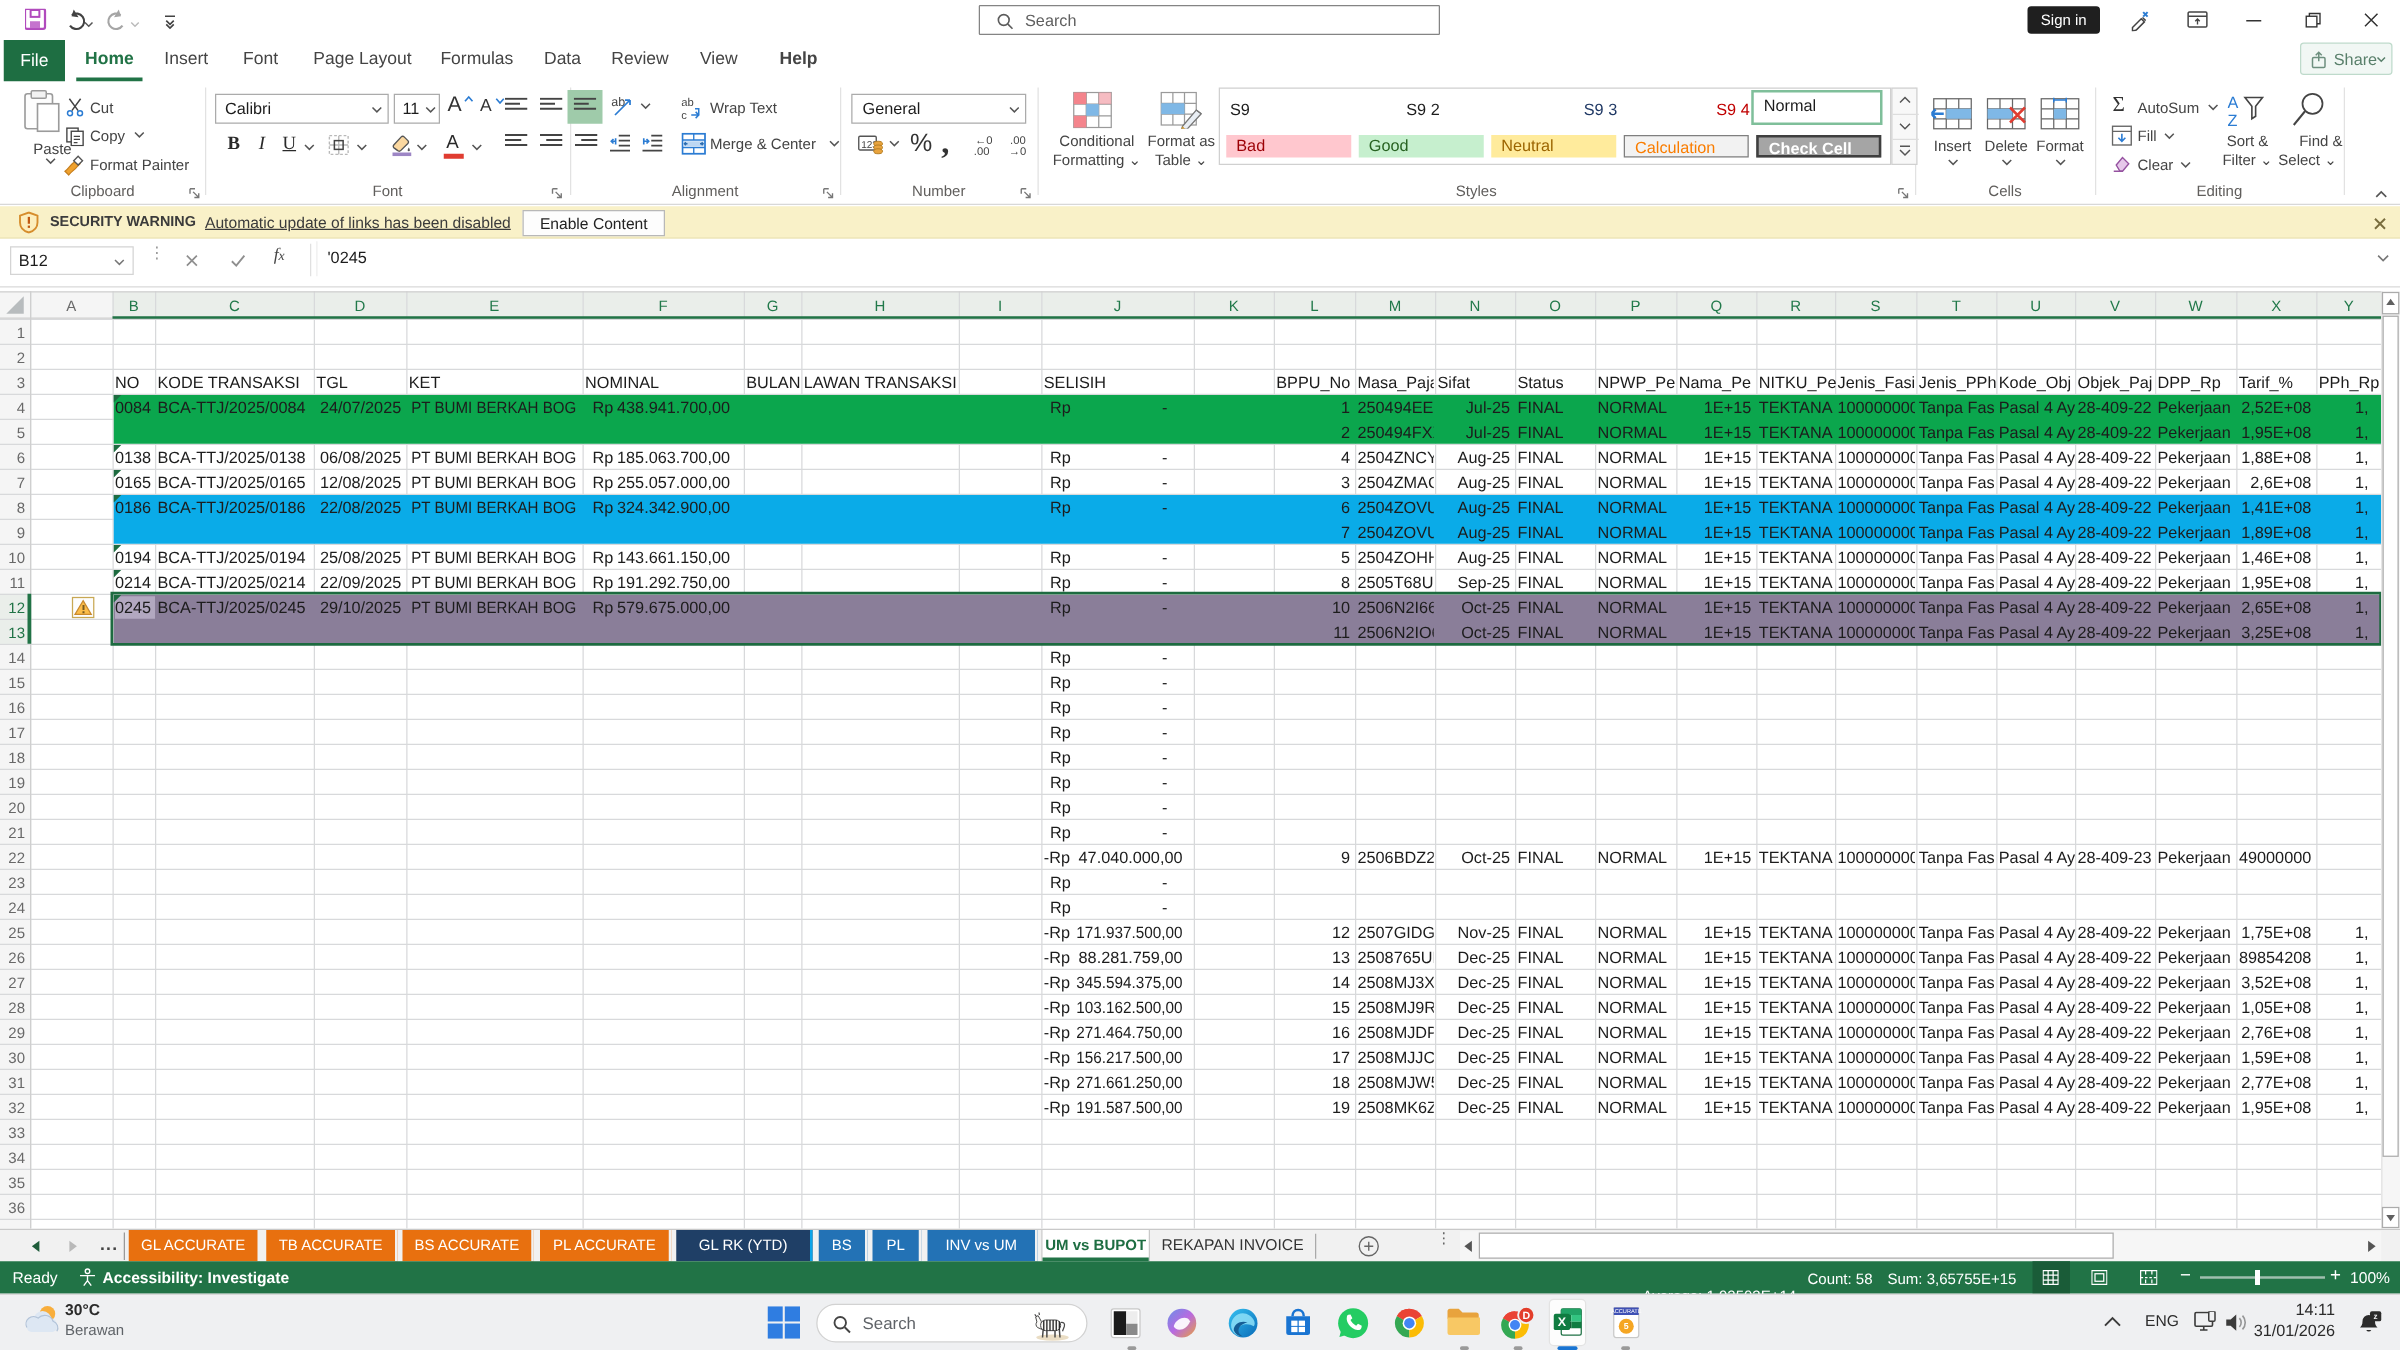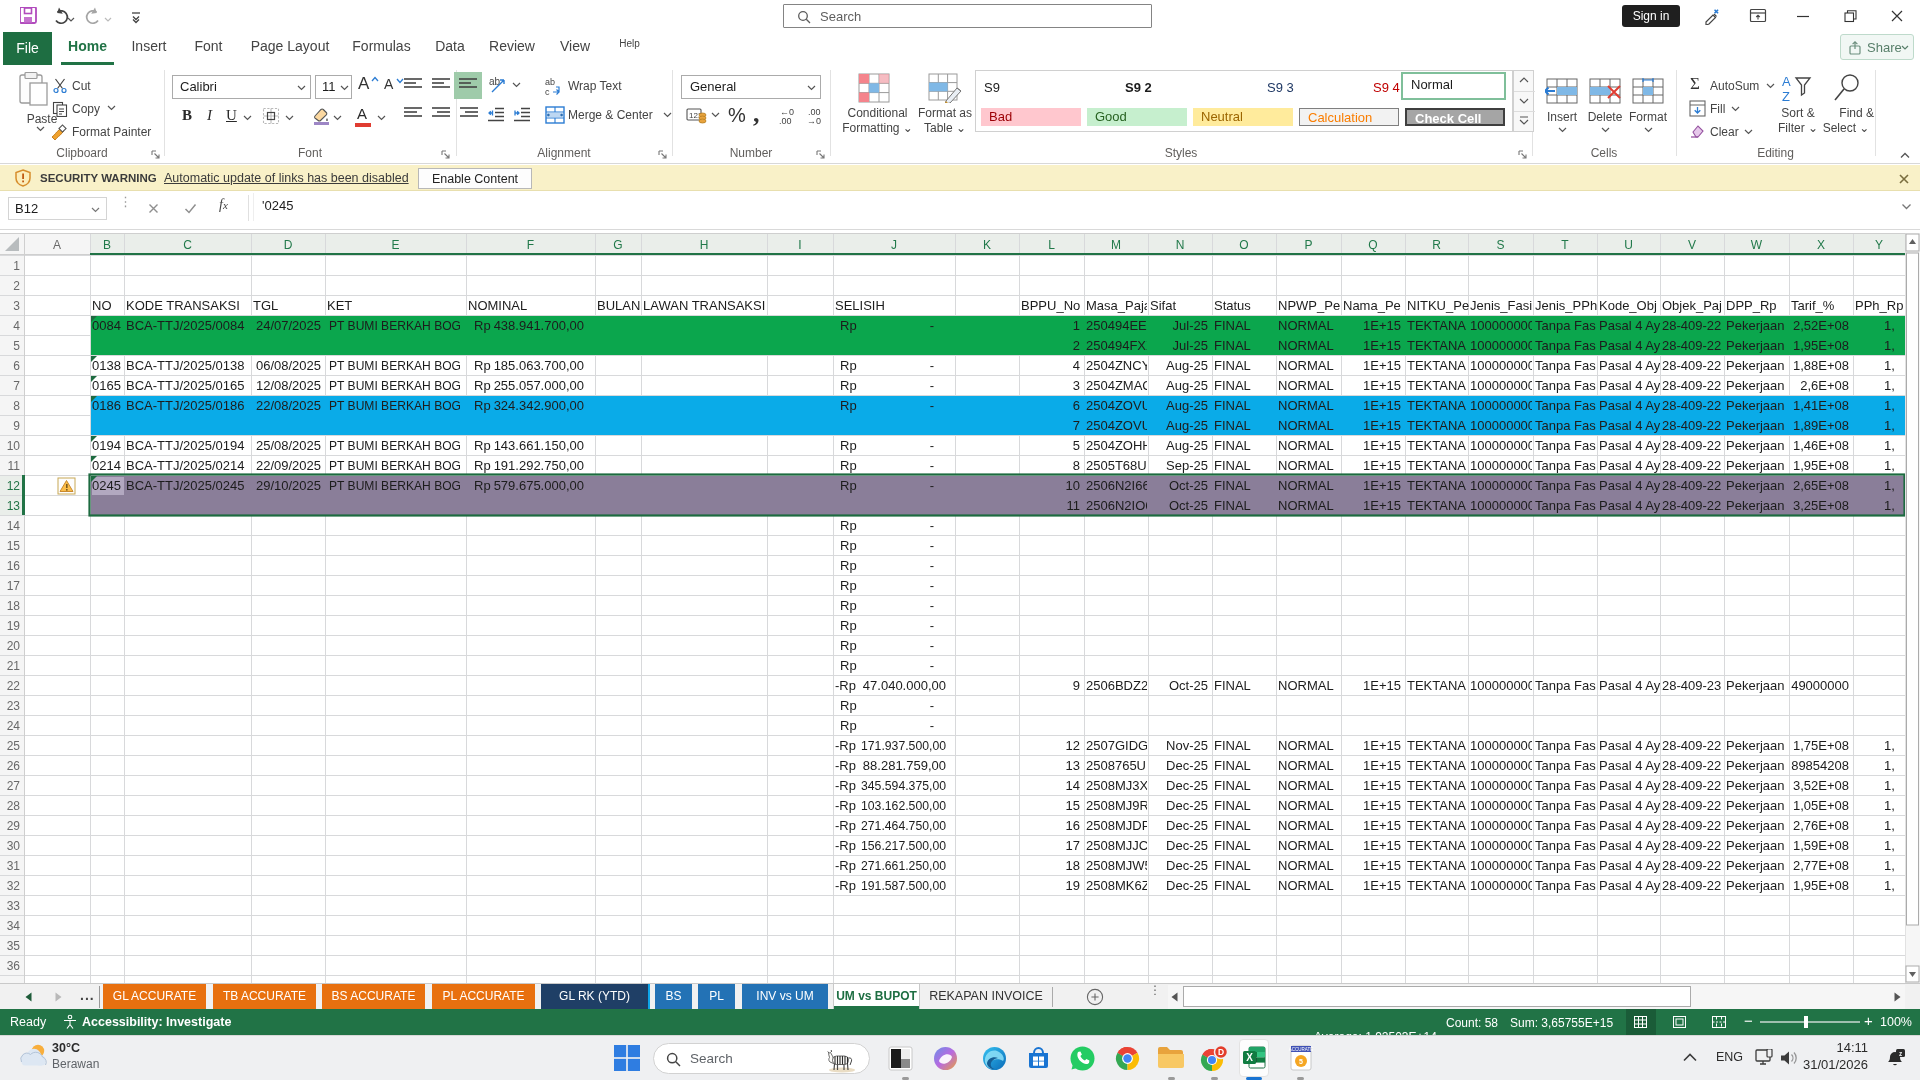--- a/index.html
+++ b/index.html
@@ -69,21 +69,21 @@
  <div class="abs" style="left:3px;top:0;width:49px;height:33px;background:#1e6e42;color:#fff;font-size:14px;text-align:center;line-height:33px">File</div>
  <div class="abs nw" style="left:61px;top:6px;width:53px;text-align:center;font-size:14px;color:#217346;font-weight:bold">Home</div>
       <div class="abs" style="left:61px;top:30px;width:53px;height:3px;background:#217346"></div>
  <div class="abs nw" style="left:123px;top:6px;width:52px;text-align:center;font-size:14px;color:#444444;font-weight:normal">Insert</div>
  <div class="abs nw" style="left:183px;top:6px;width:51px;text-align:center;font-size:14px;color:#444444;font-weight:normal">Font</div>
  <div class="abs nw" style="left:249px;top:6px;width:82px;text-align:center;font-size:14px;color:#444444;font-weight:normal">Page Layout</div>
  <div class="abs nw" style="left:347px;top:6px;width:69px;text-align:center;font-size:14px;color:#444444;font-weight:normal">Formulas</div>
  <div class="abs nw" style="left:425px;top:6px;width:50px;text-align:center;font-size:14px;color:#444444;font-weight:normal">Data</div>
  <div class="abs nw" style="left:482px;top:6px;width:60px;text-align:center;font-size:14px;color:#444444;font-weight:normal">Review</div>
  <div class="abs nw" style="left:550px;top:6px;width:50px;text-align:center;font-size:14px;color:#444444;font-weight:normal">View</div>
- <div class="abs nw" style="left:605px;top:6px;width:49px;text-align:center;font-size:10px;color:#444444;font-weight:normal">Help</div>
+ <div class="abs nw" style="left:605px;top:6px;width:49px;text-align:right;font-size:14px;color:#444444;font-weight:bold">Help</div>
  <div class="abs" style="left:1840px;top:2px;width:74px;height:26px;background:#f1f7f4;border:1px solid #bedacb;border-radius:3px">
    <svg class="abs" style="left:7px;top:5px" width="16" height="16" viewBox="0 0 16 16">
           <rect x="2" y="6" width="10" height="8" rx="1" fill="none" stroke="#6d8f7e" stroke-width="1.2"></rect>
           <path d="M7 9 V2 M4.6 4.2 L7 1.8 9.4 4.2" fill="none" stroke="#6d8f7e" stroke-width="1.2"></path>
         </svg>
    <div class="abs" style="left:26px;top:5px;font-size:13px;color:#587f6a">Share</div>
    <svg class="abs" style="left:60px;top:10px" width="8" height="6" viewBox="0 0 8 6">
           <path d="M1 1 l3 3 3-3" fill="none" stroke="#587f6a" stroke-width="1.2"></path>
         </svg>
  </div>
@@ -333,21 +333,21 @@
         </g>
         <rect x="1" y="9.6" width="18.6" height="8.7" fill="#7fb8e6"></rect>
         <path d="M18 28 L29 15 l4 3 L22 30 l-5 1 Z" fill="#e9eef4" stroke="#777" stroke-width="1"></path>
         <path d="M29 15 l4 3" stroke="#777"></path>
         <path d="M18 28 l-2 4 5-1" fill="#c8922b"></path>
       </svg>
  <div class="abs" style="left:917px;top:40px;width:56px;text-align:center;font-size:12px;color:#444">Format as</div>
  <div class="abs" style="left:917px;top:55px;width:56px;text-align:center;font-size:12px;color:#444">Table ⌄</div>
 <div class="abs" style="left:975px;top:4px;width:538px;height:62px;border:1px solid #d0d0d0;background:#fff">
         <div class="abs nw" style="left:8px;top:9px;font-size:13px;color:#1c1c1c;font-weight:normal">S9</div>
-        <div class="abs nw" style="left:149px;top:9px;font-size:13px;color:#1c1c1c;font-weight:bold">S9 2</div>
+        <div class="abs nw" style="left:149px;top:9px;font-size:13px;color:#1c1c1c;font-weight:normal">S9 2</div>
         <div class="abs nw" style="left:291px;top:9px;font-size:13px;color:#1f3864;font-weight:normal">S9 3</div>
         <div class="abs nw" style="left:397px;top:9px;font-size:13px;color:#c00000;font-weight:normal">S9 4</div>
         <div class="abs" style="left:425px;top:1px;width:105px;height:28px;border:2px solid #7fbf9a;background:#fff">
           <div class="abs nw" style="left:8px;top:3px;font-size:13px;color:#1c1c1c">Normal</div>
         </div>
         <div class="abs" style="left:5px;top:37px;width:100px;height:18px;background:#ffc7ce;">
           <div class="abs nw" style="left:8px;top:1px;font-size:13px;color:#9c0006;font-weight:normal">Bad</div>
         </div>
         <div class="abs" style="left:111px;top:37px;width:100px;height:18px;background:#c6efce;">
           <div class="abs nw" style="left:8px;top:1px;font-size:13px;color:#276221;font-weight:normal">Good</div>

